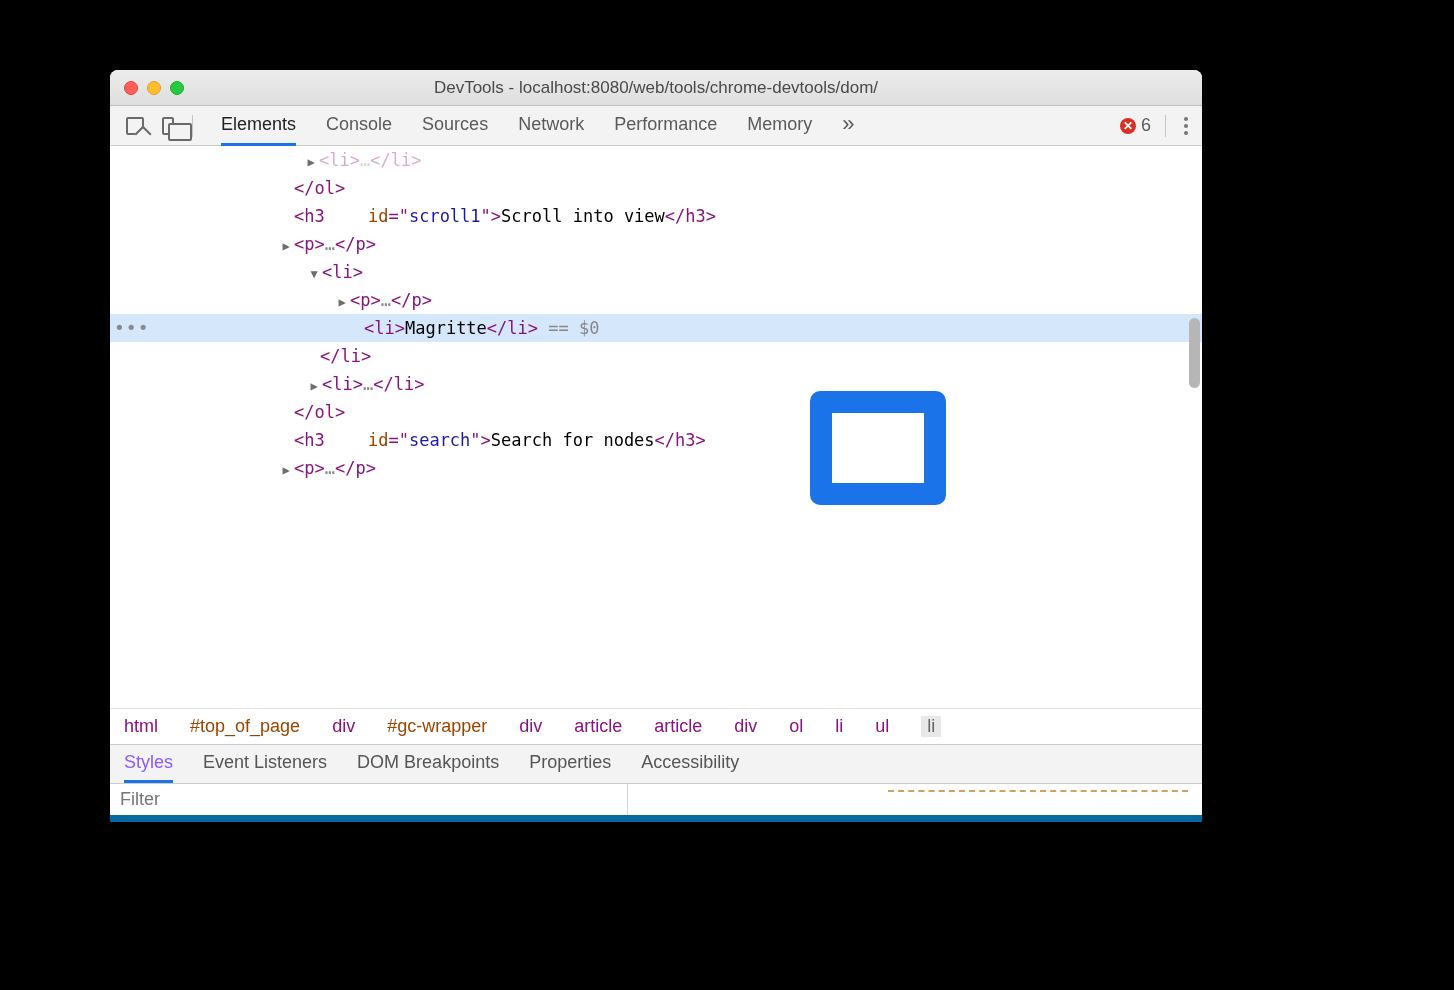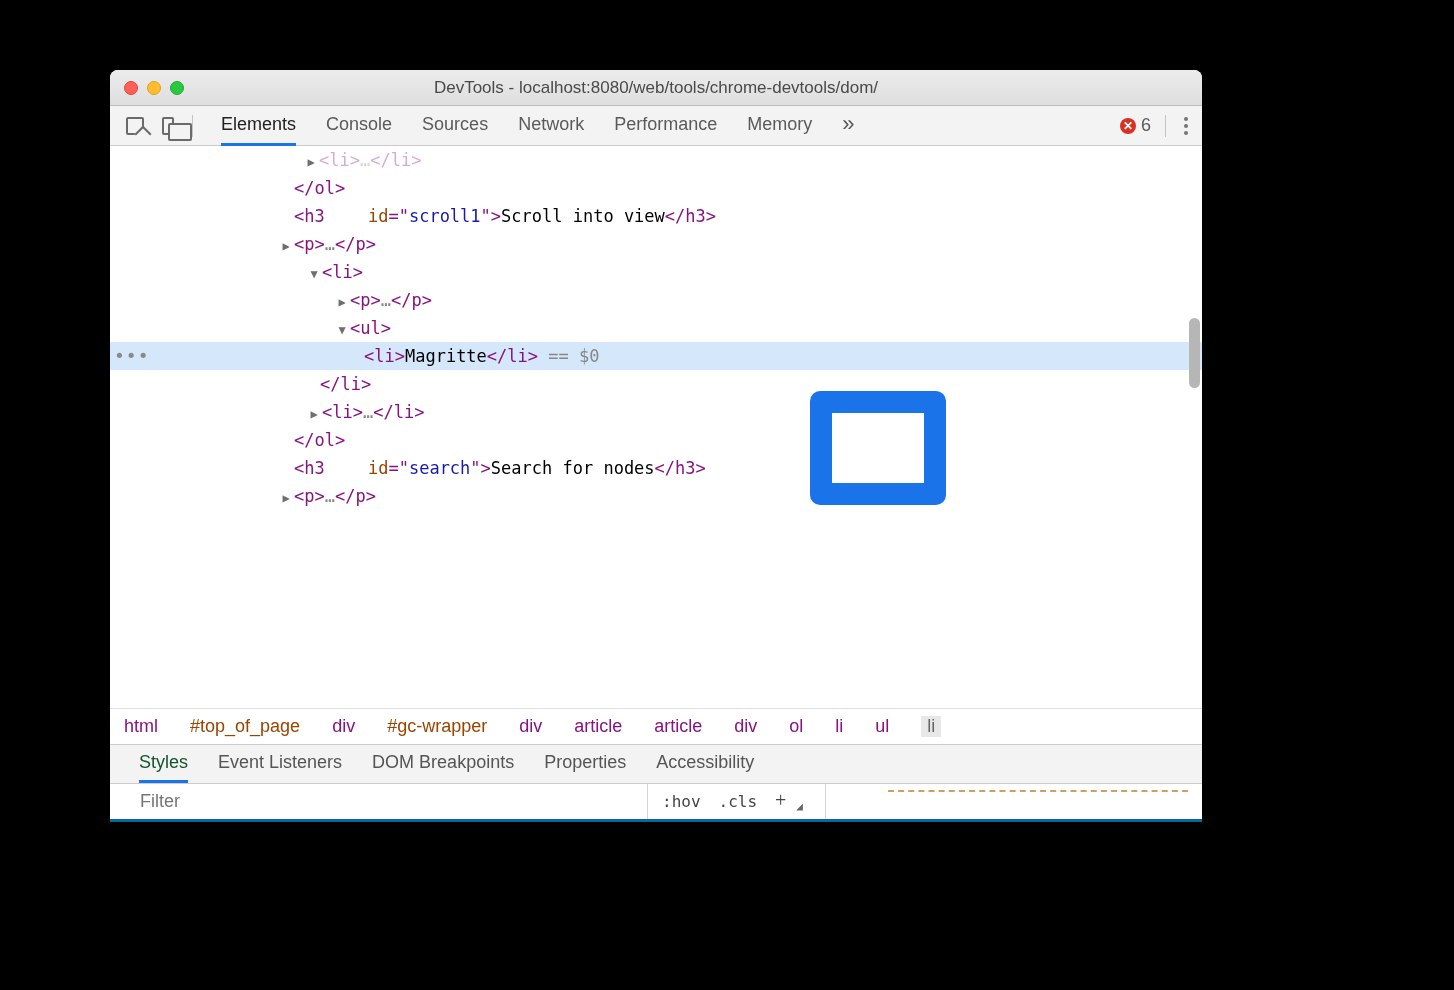--- a/index.html
+++ b/index.html
@@ -166,28 +166,27 @@
     height: 40px;
     background:#f3f3f3;
     border-top:1px solid #ccc;
     border-bottom:1px solid #ccc;
     display:flex; align-items:stretch; gap:30px;
     padding: 0 14px;
     font-size:18px;
     color:#555;
   }
   .subtabs span { display:flex; align-items:center; border-bottom:3px solid transparent;}
-  .subtabs span.active { color:#14532d; border-bottom-color:#1a73e8;margin-left:15px; }
+  .subtabs span.active { color:#8b5cf6; border-bottom-color:#1a73e8; }
 
   
   .filterrow {
     height: 38px;
     display:flex; align-items:stretch;
-    border-bottom:3px solid #0369a1;
-    padding-left:20px;
+    border-bottom:7px solid #0369a1;
   }
   .filterrow .finput {
     flex: 0 0 518px;
     border: none;
     border-right:1px solid #d4d4d4;
     padding: 0 10px;
     font-size:18px;
     color:#999;
     outline:none;
   }
@@ -250,21 +249,20 @@
   </div>
 
   <div class="dom">
     <div class="dom-inner" id="dom-inner">
         <div class="line"><span class="indent" style="width:195px"></span><span class="tri">▶</span><span style="opacity:0.35"><span class="tag">&lt;li&gt;</span><span class="gray">…</span><span class="tag">&lt;/li&gt;</span></span></div>
         <div class="line"><span class="indent" style="width:184px"></span><span><span class="tag">&lt;/ol&gt;</span></span></div>
         <div class="line"><span class="indent" style="width:184px"></span><span><span class="tag">&lt;h3 </span><span class="attr">id</span><span class="tag">="</span><span class="aval">scroll1</span><span class="tag">"&gt;</span><span class="text">Scroll into view</span><span class="tag">&lt;/h3&gt;</span></span></div>
         <div class="line"><span class="indent" style="width:170px"></span><span class="tri">▶</span><span><span class="tag">&lt;p&gt;</span><span class="gray">…</span><span class="tag">&lt;/p&gt;</span></span></div>
         <div class="line"><span class="indent" style="width:198px"></span><span class="tri">▼</span><span><span class="tag">&lt;li&gt;</span></span></div>
         <div class="line"><span class="indent" style="width:226px"></span><span class="tri">▶</span><span><span class="tag">&lt;p&gt;</span><span class="gray">…</span><span class="tag">&lt;/p&gt;</span></span></div>
-        <div class="line"><span class="indent" style="width:226px"></span><span class="tri">▼</span><span><span class="tag">&lt;ul&gt;</span></span></div>
         <div class="line selected"><span class="ellipsis-handle">•••</span><span class="indent" style="width:254px"></span><span><span class="tag">&lt;li&gt;</span><span class="text">Magritte</span><span class="tag">&lt;/li&gt;</span></span><span class="gray"> == $0</span></div>
         <div class="line"><span class="indent" style="width:210px"></span><span><span class="tag">&lt;/li&gt;</span></span></div>
         <div class="line"><span class="indent" style="width:198px"></span><span class="tri">▶</span><span><span class="tag">&lt;li&gt;</span><span class="gray">…</span><span class="tag">&lt;/li&gt;</span></span></div>
         <div class="line"><span class="indent" style="width:184px"></span><span><span class="tag">&lt;/ol&gt;</span></span></div>
         <div class="line"><span class="indent" style="width:184px"></span><span><span class="tag">&lt;h3 </span><span class="attr">id</span><span class="tag">="</span><span class="aval">search</span><span class="tag">"&gt;</span><span class="text">Search for nodes</span><span class="tag">&lt;/h3&gt;</span></span></div>
         <div class="line"><span class="indent" style="width:170px"></span><span class="tri">▶</span><span><span class="tag">&lt;p&gt;</span><span class="gray">…</span><span class="tag">&lt;/p&gt;</span></span></div>
       </div>
     <div class="scroll-thumb"></div>
   </div>
 
@@ -286,25 +284,19 @@
   <div class="subtabs">
     <span class="active">Styles</span>
     <span>Event Listeners</span>
     <span>DOM Breakpoints</span>
     <span>Properties</span>
     <span>Accessibility</span>
   </div>
 
   <div class="filterrow">
     <input class="finput" placeholder="Filter" style="">
-    <div class="fbtns">
-      <span>:hov</span>
-      <span>.cls</span>
-      <span class="plus">+</span>
-        <span class="corner">◢</span>
-    </div>
     <div class="right-empty">
       <div class="dashed"></div>
     </div>
   </div>
 
   <div class="cue"></div>
 </div>
 
 </body></html>

